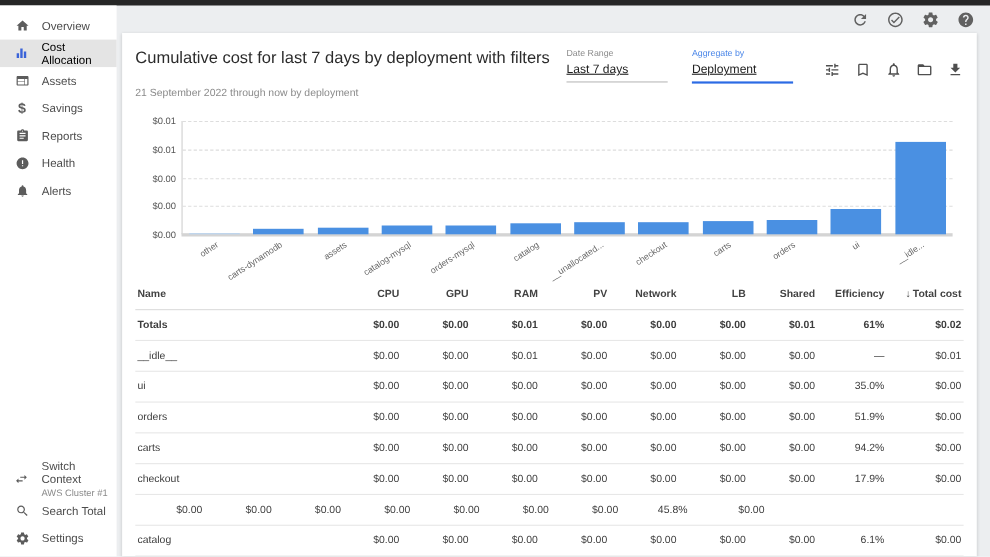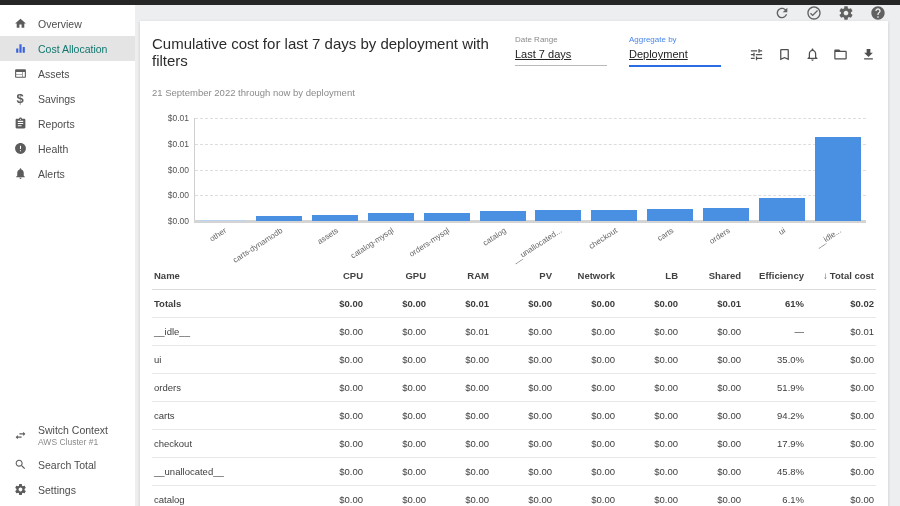--- a/index.html
+++ b/index.html
@@ -1,26 +1,26 @@
 <!DOCTYPE html>
 <html><head>
 <meta charset="utf-8">
 <style>
   * { margin:0; padding:0; box-sizing:border-box; }
   html,body { width:900px; height:506px; overflow:hidden; font-family:"Liberation Sans",sans-serif; background:#eceef0; }
   .topbar { height:5px; background:#262626; width:100%; }
   .layout { display:flex; height:501px; }
 
   
-  .sidebar { width:135px; background:#fff; display:flex; flex-direction:column; padding-top:6px; flex-shrink:0; }
+  .sidebar { width:106px; background:#fff; display:flex; flex-direction:column; padding-top:6px; flex-shrink:0; }
   .nav-item { display:flex; align-items:center; height:25px; padding-left:13px; cursor:pointer; color:#4d4d4d; }
   .nav-item .ic { width:14px; height:14px; margin-right:11px; display:flex; align-items:center; justify-content:center; color:#5c5c5c; }
   .nav-item .ic svg { width:13px; height:13px; fill:currentColor; }
   .nav-item .lbl { font-size:10.5px; }
-  .nav-item.active { background:#e4e4e4; color:#0f766e; }
+  .nav-item.active { background:#e4e4e4; color:#000000; }
   .nav-item.active .ic { color:#3a63d8; }
   .sidebar-spacer { flex:1; }
   .nav-bottom { padding-bottom:4px; }
   .nav-item.two-line { height:34px; }
   .sub { font-size:8.5px; color:#8a8a8a; margin-top:1px; }
   .dollar { font-size:13px; font-weight:bold; }
 
   
   .main { flex:1; display:flex; flex-direction:column; }
   .pagehead { height:40px; display:flex; align-items:center; padding:0 14px 0 10px; }
@@ -363,21 +363,20 @@
             <div class="cell">$0.00</div>
             <div class="cell">$0.00</div>
             <div class="cell">$0.00</div>
             <div class="cell">$0.00</div>
             <div class="cell">$0.00</div>
             <div class="cell">$0.00</div>
             <div class="cell">17.9%</div>
             <div class="cell total">$0.00</div>
           </div>
           <div class="trow">
-            <div class="cell name">__unallocated__</div>
             <div class="cell">$0.00</div>
             <div class="cell">$0.00</div>
             <div class="cell">$0.00</div>
             <div class="cell">$0.00</div>
             <div class="cell">$0.00</div>
             <div class="cell">$0.00</div>
             <div class="cell">$0.00</div>
             <div class="cell">45.8%</div>
             <div class="cell total">$0.00</div>
           </div>

